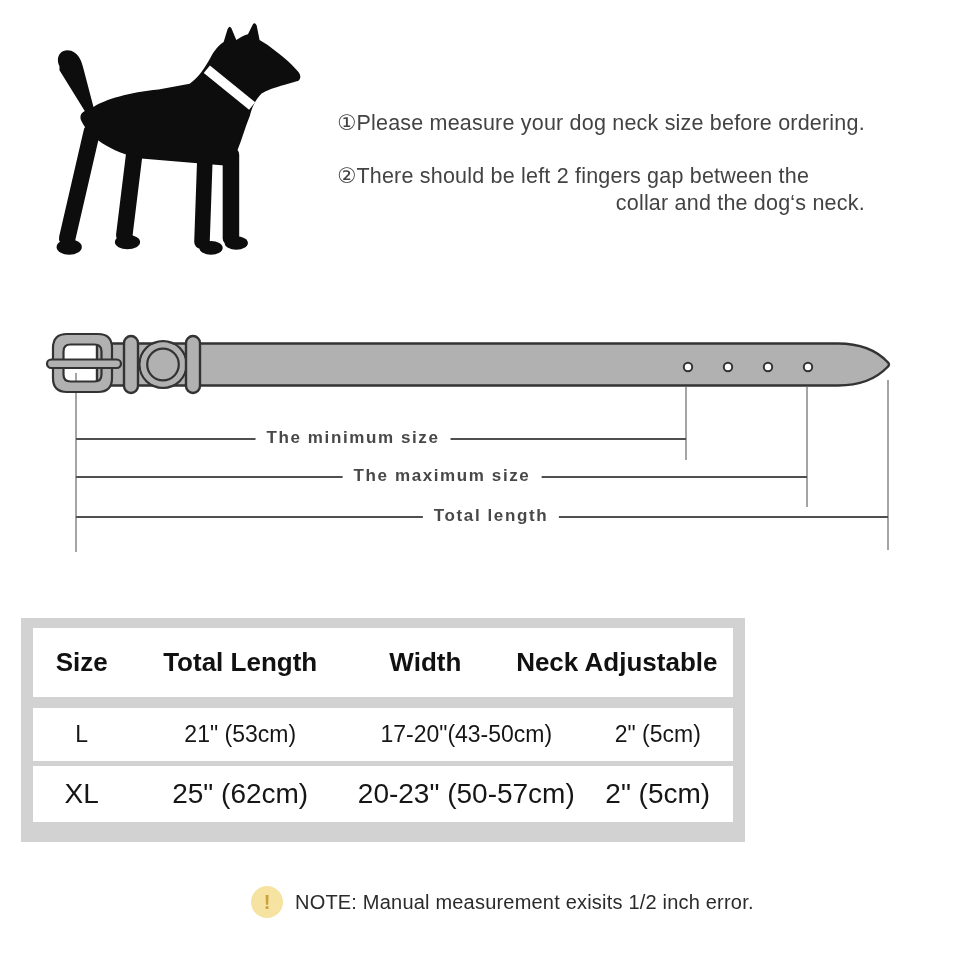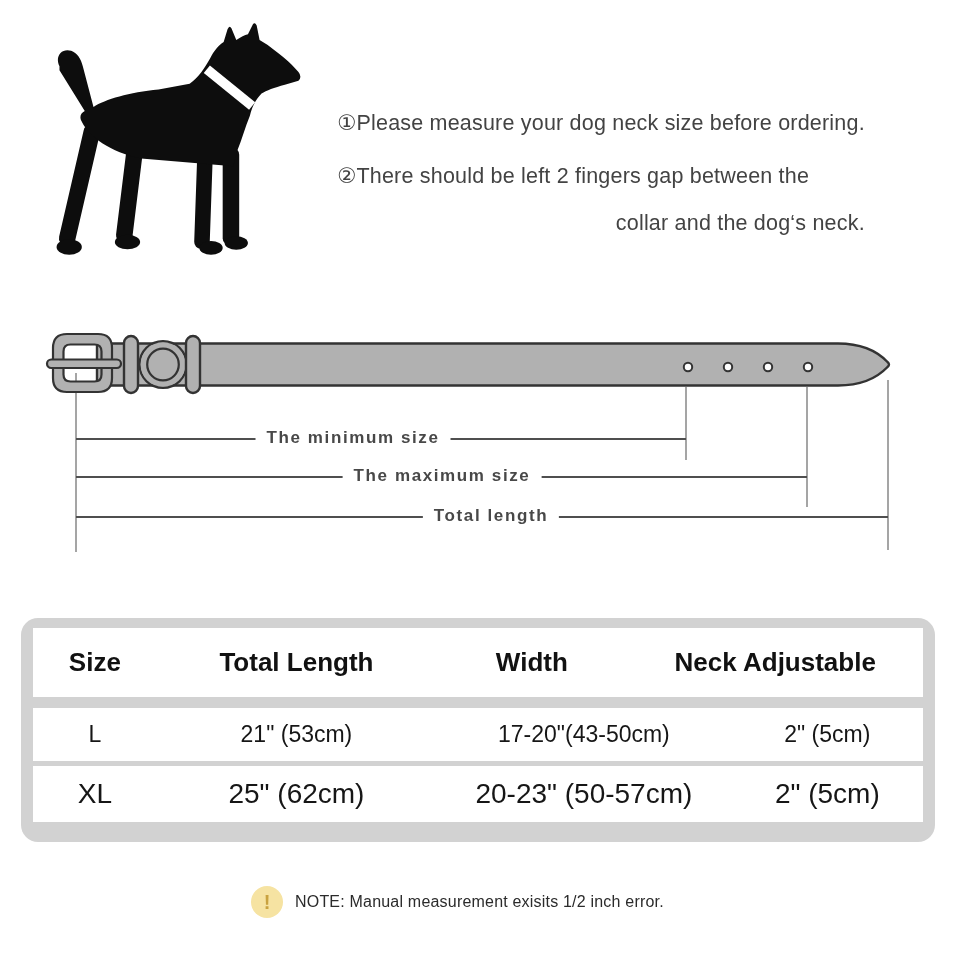--- a/index.html
+++ b/index.html
@@ -6,54 +6,54 @@
   .canvas{
     position:relative;width:960px;height:960px;background:#ffffff;
     overflow:hidden;font-family:"Liberation Sans","DejaVu Sans",sans-serif;
   }
   
   .dog-figure{position:absolute;left:42px;top:20px;width:272px;height:246px;}
   
   .instructions{position:absolute;left:337px;top:112px;color:#434343;}
   .instr-line{font-size:21.5px;line-height:1.08;letter-spacing:0.2px;white-space:nowrap;}
   .instr-line.l1{margin-bottom:30px;}
-  .instr-line.l2{margin-bottom:24px;}
+  .instr-line.l2{margin-bottom:4px;}
   .instr-line.l3{padding-left:25px;text-align:right;}
   
   .collar-svg{position:absolute;left:0;top:300px;width:960px;height:270px;}
   .measure-label{
     position:absolute;transform:translate(-50%,-54%);
     background:#ffffff;padding:0 11px;white-space:nowrap;
     font-size:17px;font-weight:600;letter-spacing:1.6px;color:#484848;
   }
   .measure-label.min{left:353px;top:439px;}
   .measure-label.max{left:442px;top:477px;}
   .measure-label.total{left:491px;top:517px;}
   
   .size-table{
-    position:absolute;left:21px;top:618px;width:914px;height:224px;
-    background:#d2d2d2;box-sizing:border-box;padding:10px 12px 0 12px;border-radius:17px;
+    position:absolute;left:21px;top:618px;width:724px;height:224px;
+    background:#d2d2d2;box-sizing:border-box;padding:10px 12px 0 12px;
   }
   .t-row{background:#ffffff;display:flex;align-items:center;width:100%;}
   .t-row.header{height:69px;font-size:26px;font-weight:bold;color:#111111;}
   .t-row.r1{height:53px;margin-top:11px;font-size:23px;color:#161616;}
   .t-row.r2{height:56px;margin-top:5px;font-size:28px;color:#161616;}
   .t-cell{text-align:center;}
   .t-cell.c0{width:13.9%;}
   .t-cell.c1{width:31.4%;}
   .t-cell.c2{width:33.2%;}
   .t-cell.c3{width:21.5%;}
   
   .note{position:absolute;left:251px;top:886px;display:flex;align-items:center;}
   .note-icon{
     width:32px;height:32px;border-radius:50%;background:#f6e3a2;
     color:#c9a23f;font-weight:bold;font-size:20px;line-height:32px;
     text-align:center;flex:0 0 auto;
   }
-  .note-text{margin-left:12px;font-size:16px;color:#2b2b2b;letter-spacing:0.2px;white-space:nowrap;}
+  .note-text{margin-left:12px;font-size:20px;color:#2b2b2b;letter-spacing:0.2px;white-space:nowrap;}
 </style>
 </head>
 <body>
 
 <div class="canvas">
 
   <svg class="dog-figure" viewBox="0 0 280 250" xmlns="http://www.w3.org/2000/svg">
     <g fill="#0d0d0d">
 
       <rect x="186" y="130" width="17" height="100" rx="7"></rect>

